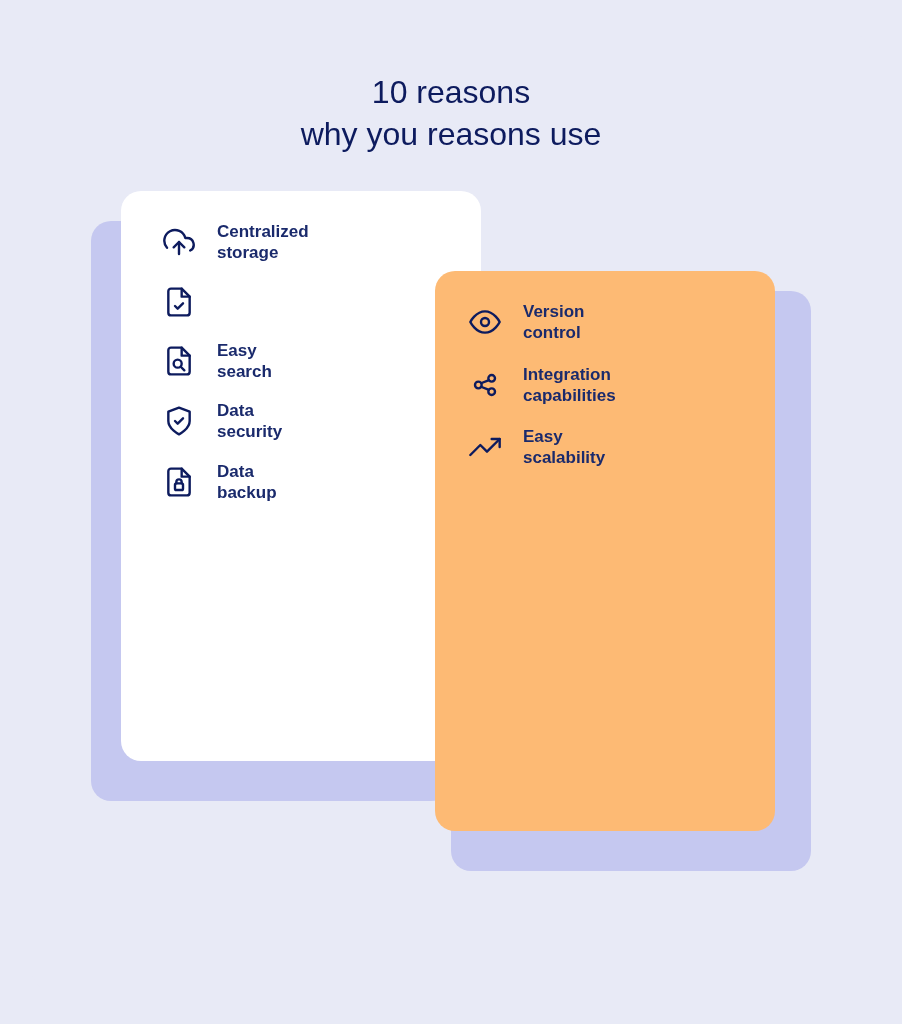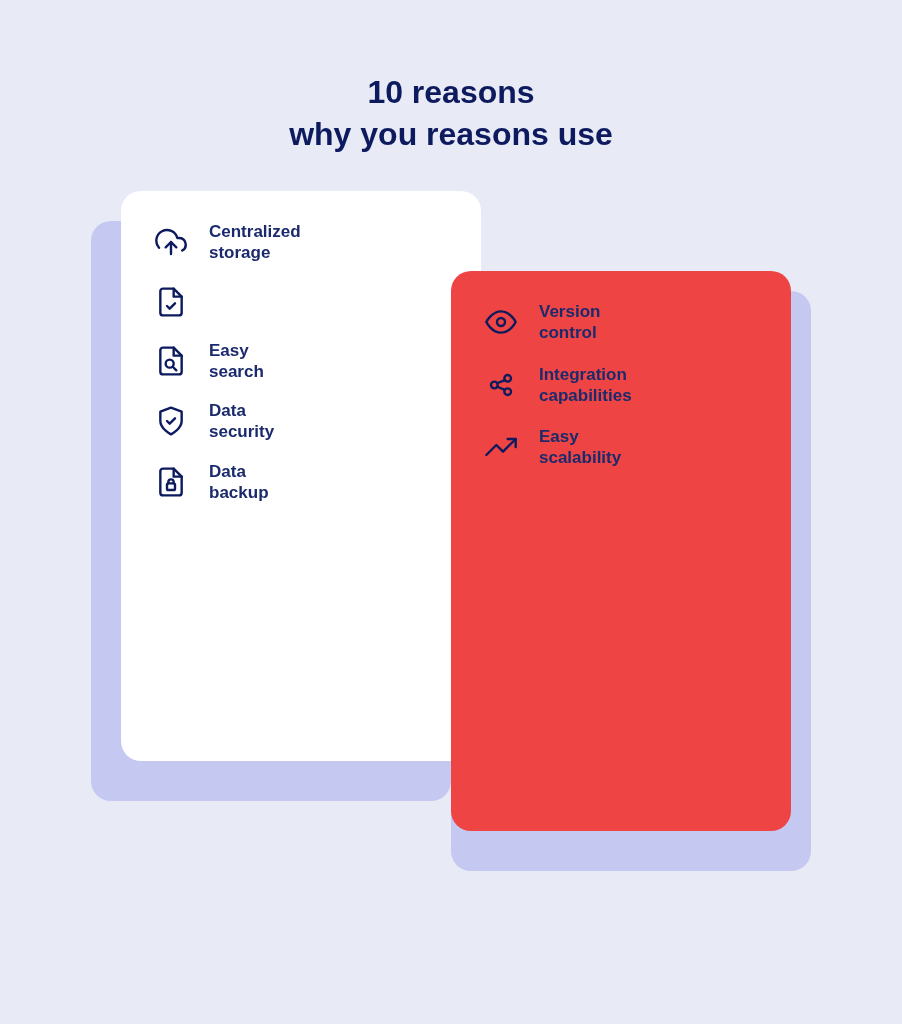--- a/index.html
+++ b/index.html
@@ -19,21 +19,21 @@
       background: #e8eaf6;
       border-radius: 24px;
       display: flex;
       flex-direction: column;
       align-items: center;
       padding: 40px 40px 40px 40px;
     }
     .title {
       color: #0d1b5e;
       font-size: 32px;
-      font-weight: 700;
+      font-weight: 400;
       text-align: center;
       line-height: 1.3;
       margin-bottom: 36px;
     }
     .cards-area {
       position: relative;
       width: 720px;
       height: 720px;
     }
     
@@ -61,33 +61,33 @@
     
     .card-left {
       position: absolute;
       top: 0px;
       left: 30px;
       width: 360px;
       height: 570px;
       background: #ffffff;
       border-radius: 20px;
       z-index: 3;
-      padding: 30px 30px;
+      padding: 30px 38px;
       display: flex;
       flex-direction: column;
       gap: 18px;
     }
     
     .card-right {
       position: absolute;
       top: 80px;
-      right: 20px;
+      right: 36px;
       width: 340px;
       height: 560px;
-      background: #ef4444;
+      background: #fdba74;
       border-radius: 20px;
       z-index: 4;
       padding: 30px 30px;
       display: flex;
       flex-direction: column;
       gap: 20px;
     }
     .list-item {
       display: flex;
       align-items: center;

